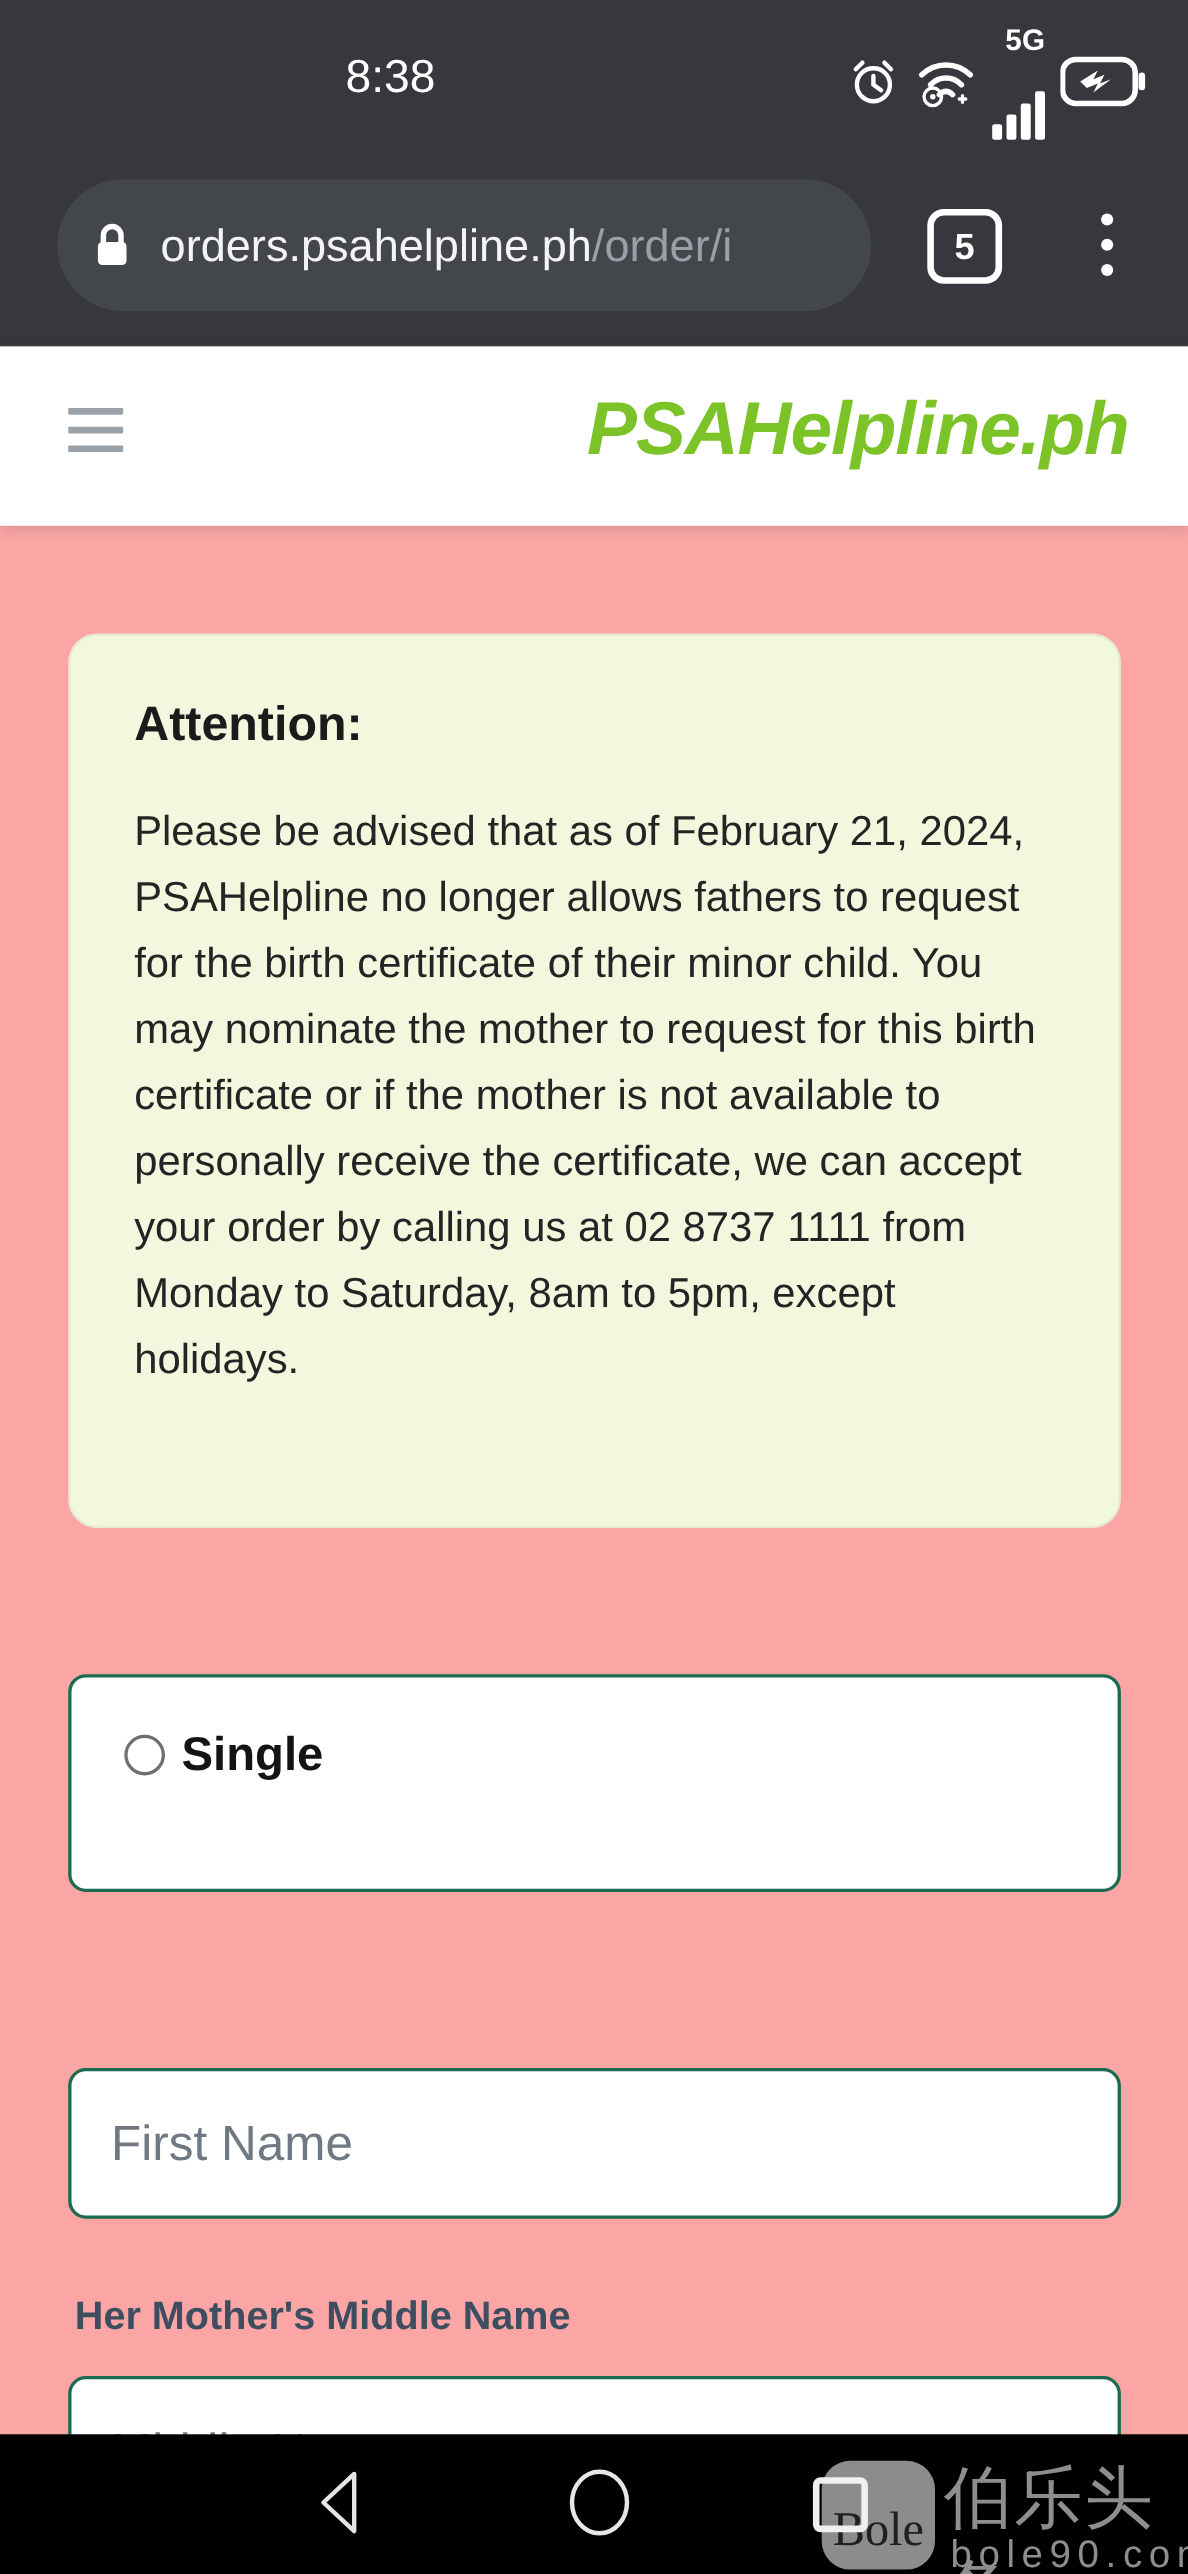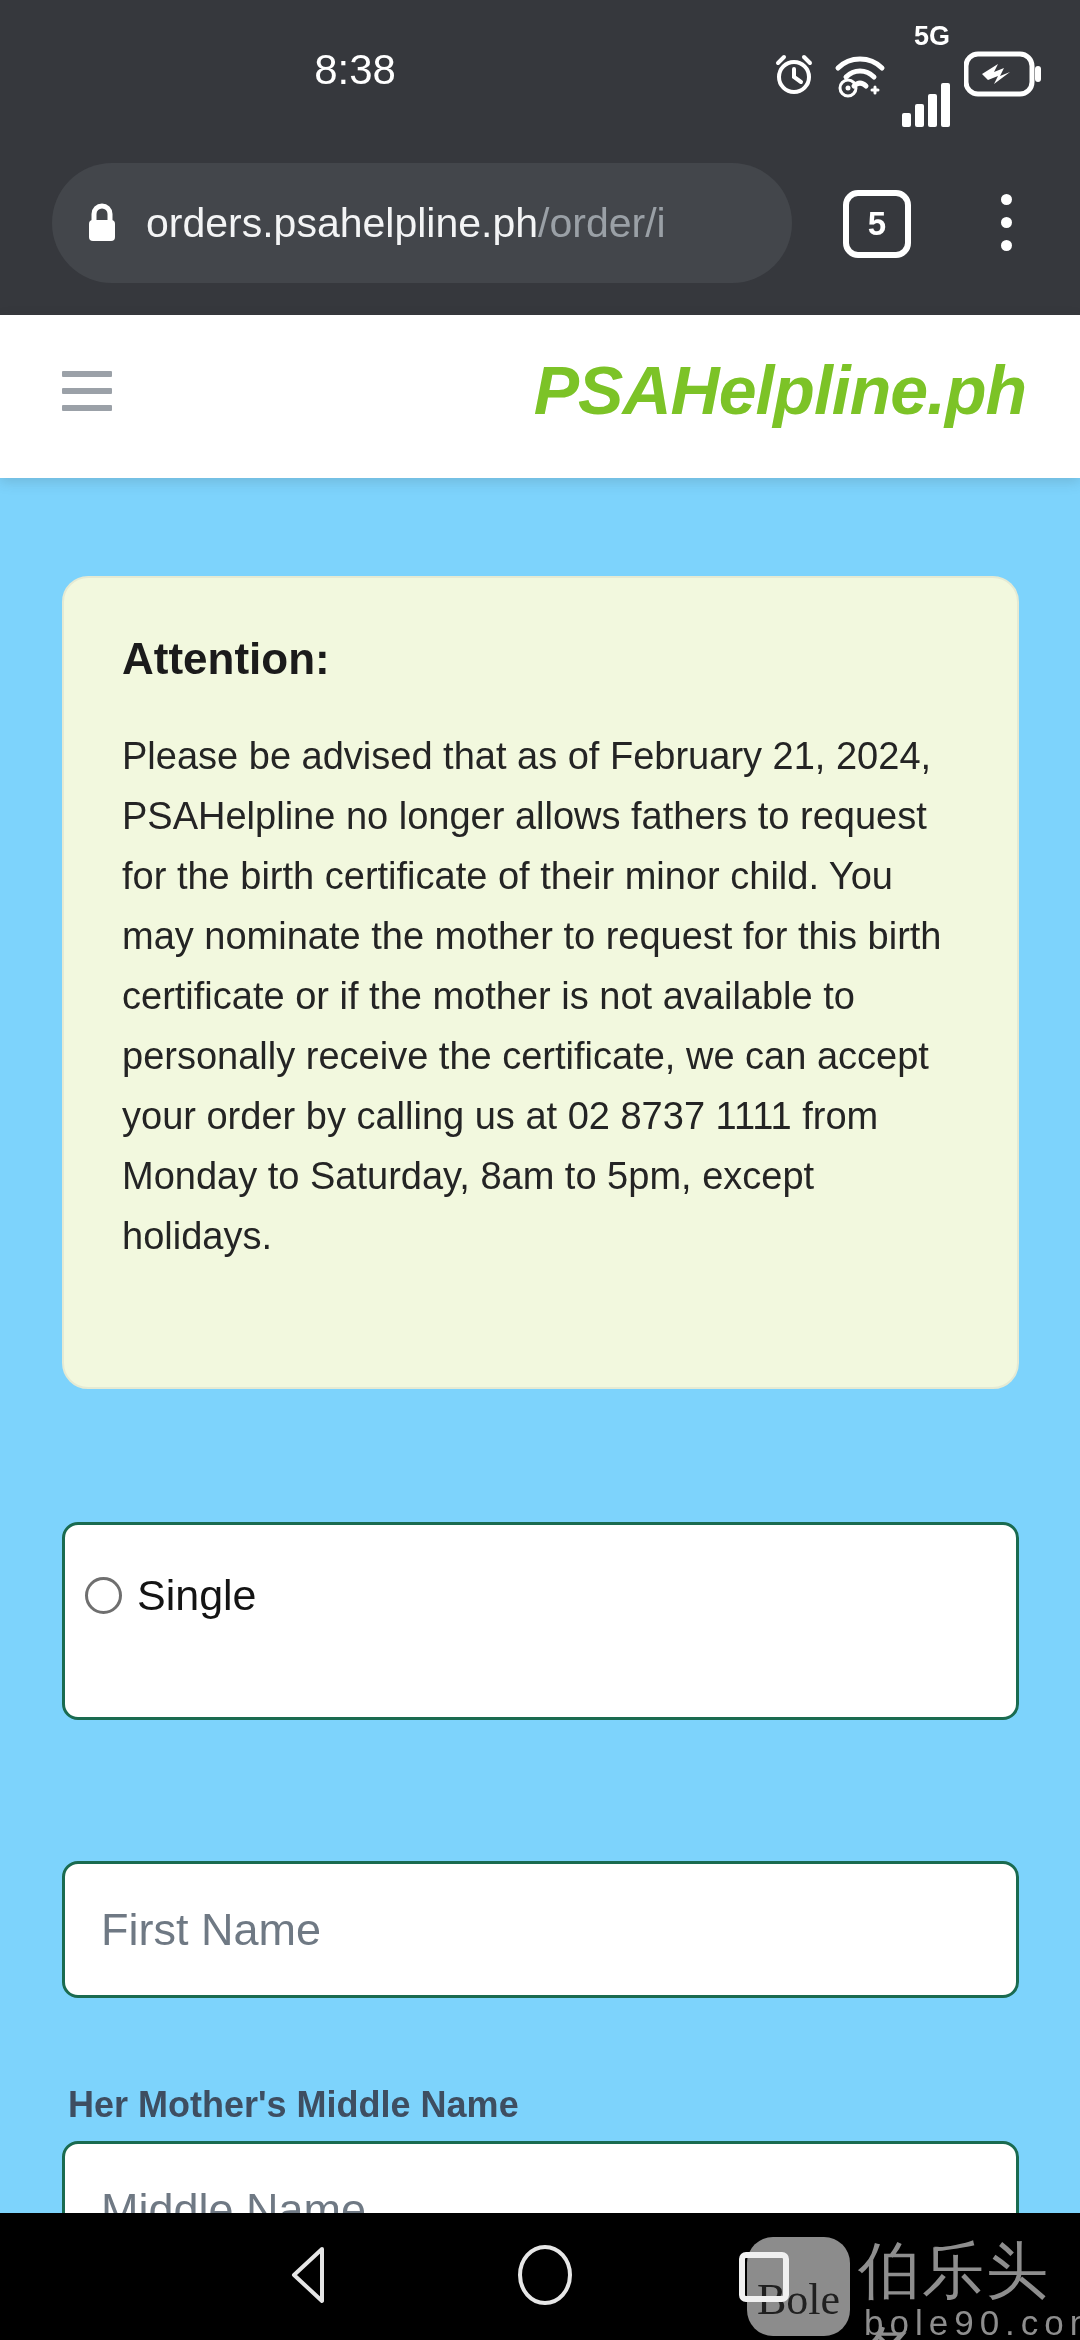--- a/index.html
+++ b/index.html
@@ -1,18 +1,18 @@
 <!DOCTYPE html>
 <html><head>
 <meta charset="utf-8">
 <style>
   html,body { margin:0; padding:0; background:#000; }
   .screen {
     position:relative; width:1080px; height:2340px; overflow:hidden;
-    background:#7dd3fc; font-family:"Liberation Sans", sans-serif;
+    background:#fca5a5; font-family:"Liberation Sans", sans-serif;
   }
 
   
   .chrome-top { position:absolute; left:0; top:0; width:1080px; height:315px; background:#36383D; }
 
   .status-time {
     position:absolute; left:295px; top:46px; width:120px; text-align:center;
     font-size:42px; color:#FFFFFF; font-weight:400;
   }
   .status-icons {
@@ -66,30 +66,30 @@
   .attention-body { margin-top:42px; font-size:38px; line-height:60px; color:#242424; width:845px; }
 
   
   .field-label { position:absolute; left:68px; font-size:36px; font-weight:600; color:#3E4E61; }
   .lbl-civil  { top:1458px; }
   .lbl-first  { top:1802px; }
   .lbl-middle { top:2084px; }
 
   .civil-box {
     position:absolute; left:62px; top:1522px; width:957px; height:198px; box-sizing:border-box;
-    background:#fff; border:3px solid #1A6B50; border-radius:16px; padding:42px 0 0 20px;
+    background:#fff; border:3px solid #1A6B50; border-radius:16px; padding:42px 0 0 48px;font-weight:bold;
   }
   .radio-row { display:flex; align-items:center; gap:15px; height:57px; margin-bottom:14px; cursor:pointer; }
   .radio-circle { width:37px; height:37px; border:3px solid #6F6F6F; border-radius:50%; box-sizing:border-box; background:#fff; flex:0 0 auto; }
   .radio-label { font-size:43px; color:#141414; }
 
   .text-input {
     position:absolute; left:62px; width:957px; height:137px; box-sizing:border-box;
     background:#fff; border:3px solid #1A6B50; border-radius:16px;
-    font-family:"Liberation Sans", sans-serif; font-size:45px; color:#222; padding:4px 36px; outline:none;
+    font-family:"Liberation Sans", sans-serif; font-size:45px; color:#222; padding:4px 36px; outline:none;margin-top:19px;
   }
   .text-input::placeholder { color:#6F7984; opacity:1; }
   .inp-first  { top:1861px; }
   .inp-middle { top:2141px; }
 
   
   .nav-bar { position:absolute; left:0; top:2213px; width:1080px; height:127px; background:#000; z-index:5; }
   .nav-btn { position:absolute; display:flex; align-items:center; justify-content:center; }
   .btn-back { left:270px; top:22px; width:80px; height:80px; }
   .btn-home { left:505px; top:22px; width:80px; height:80px; }

